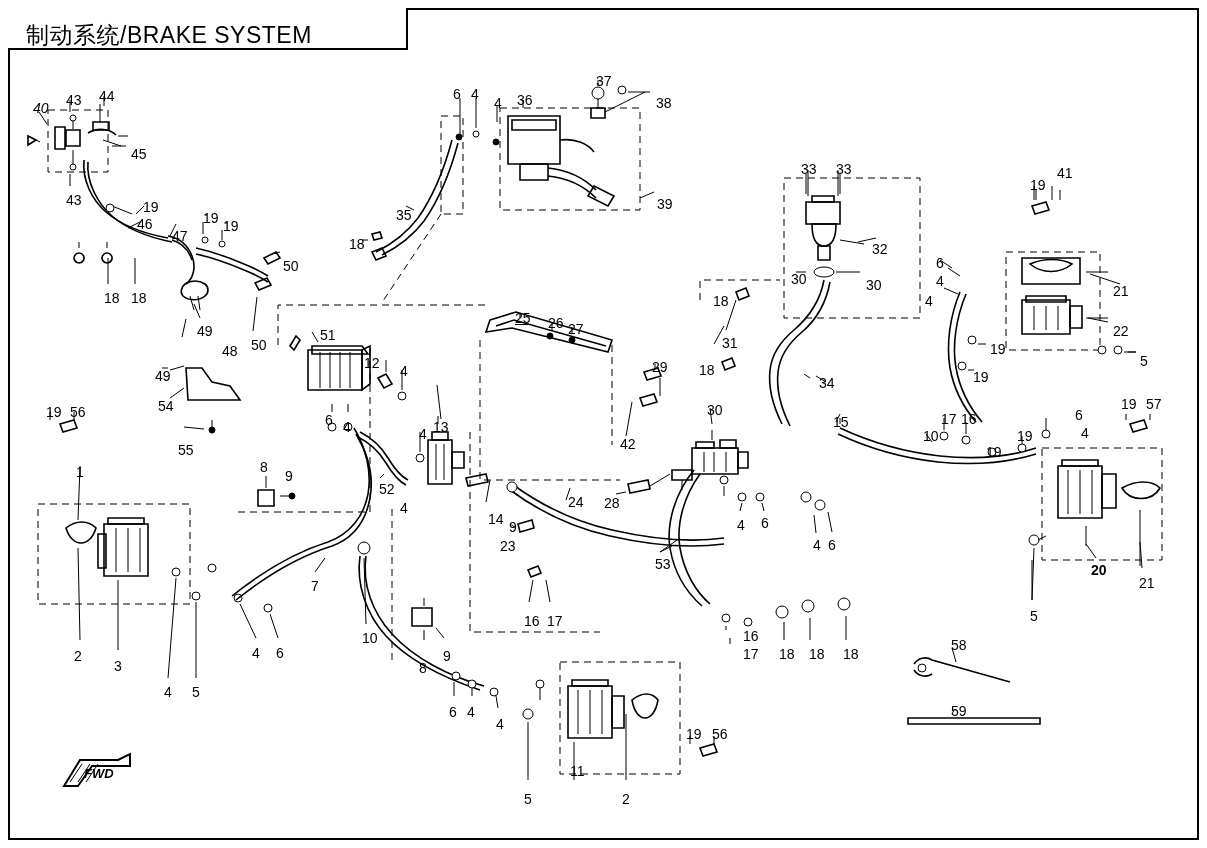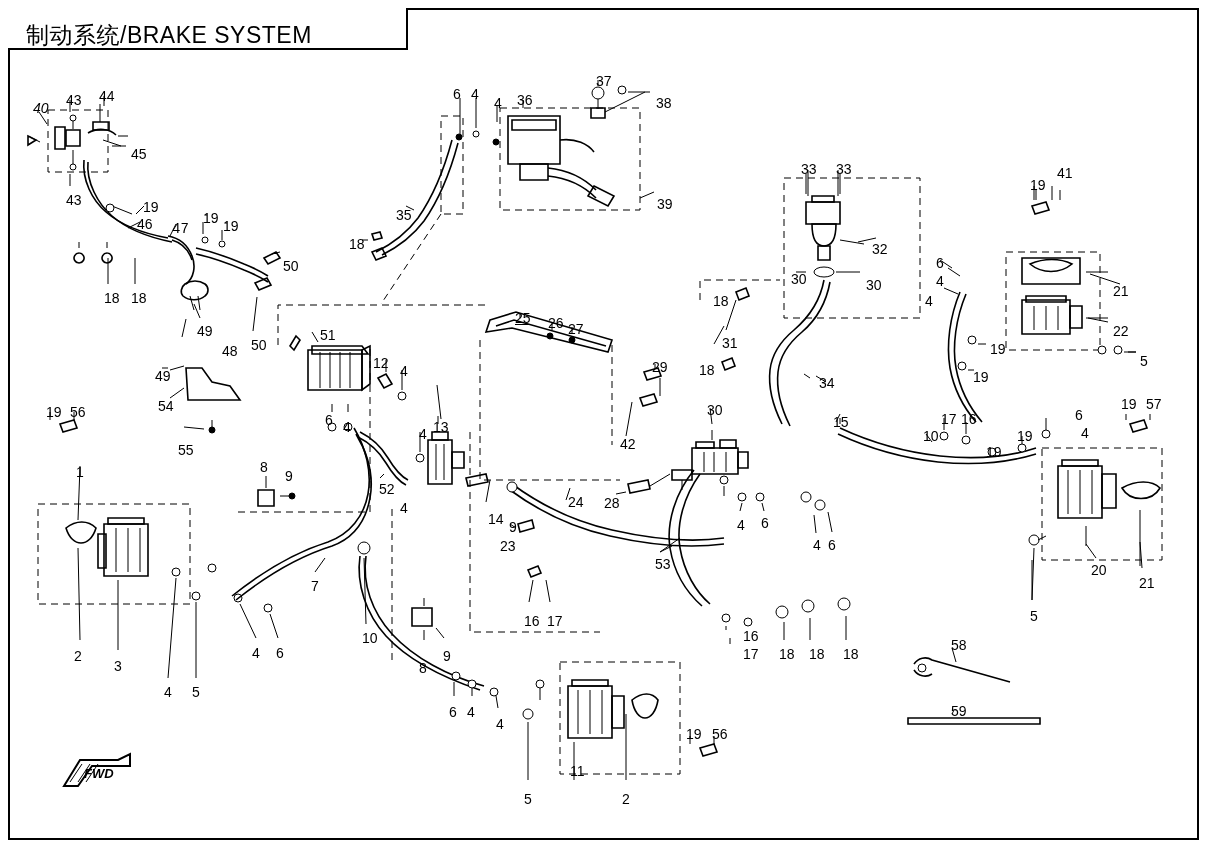--- a/index.html
+++ b/index.html
@@ -410,34 +410,34 @@
   <div id="fwdtext">FWD</div>
 
   <div id="callout-layer">
       <div class="lbl" style="left: 33px; top: 100px; font-style: italic;">40</div>
       <div class="lbl" style="left: 66px; top: 92px;">43</div>
       <div class="lbl" style="left: 99px; top: 88px;">44</div>
       <div class="lbl" style="left: 131px; top: 146px;">45</div>
       <div class="lbl" style="left: 66px; top: 192px;">43</div>
       <div class="lbl" style="left: 143px; top: 199px;">19</div>
       <div class="lbl" style="left: 137px; top: 216px;">46</div>
-      <div class="lbl" style="left: 172px; top: 221px; font-family: Liberation Mono, monospace;">47</div>
+      <div class="lbl" style="left: 172px; top: 228px;">47</div>
       <div class="lbl" style="left: 203px; top: 210px;">19</div>
       <div class="lbl" style="left: 223px; top: 218px;">19</div>
       <div class="lbl" style="left: 283px; top: 258px;">50</div>
       <div class="lbl" style="left: 104px; top: 290px;">18</div>
       <div class="lbl" style="left: 131px; top: 290px;">18</div>
       <div class="lbl" style="left: 197px; top: 323px;">49</div>
       <div class="lbl" style="left: 178px; top: 343px; margin-left: 44px;">48</div>
       <div class="lbl" style="left: 251px; top: 337px;">50</div>
       <div class="lbl" style="left: 155px; top: 368px;">49</div>
       <div class="lbl" style="left: 158px; top: 398px;">54</div>
       <div class="lbl" style="left: 178px; top: 430px; margin-top: 12px;">55</div>
       <div class="lbl" style="left: 320px; top: 327px;">51</div>
-      <div class="lbl" style="left: 373px; top: 355px;">12</div>
+      <div class="lbl" style="left: 364px; top: 355px;">12</div>
       <div class="lbl" style="left: 400px; top: 363px;">4</div>
       <div class="lbl" style="left: 433px; top: 419px;">13</div>
       <div class="lbl" style="left: 325px; top: 412px;">6</div>
       <div class="lbl" style="left: 343px; top: 419px;">4</div>
       <div class="lbl" style="left: 379px; top: 481px;">52</div>
       <div class="lbl" style="left: 419px; top: 426px;">4</div>
       <div class="lbl" style="left: 400px; top: 500px;">4</div>
       <div class="lbl" style="left: 488px; top: 511px;">14</div>
       <div class="lbl" style="left: 509px; top: 519px;">9</div>
       <div class="lbl" style="left: 500px; top: 538px;">23</div>
@@ -492,21 +492,21 @@
       <div class="lbl" style="left: 1057px; top: 165px;">41</div>
       <div class="lbl" style="left: 941px; top: 411px;">17</div>
       <div class="lbl" style="left: 961px; top: 411px;">16</div>
       <div class="lbl" style="left: 923px; top: 428px;">10</div>
       <div class="lbl" style="left: 986px; top: 444px;">19</div>
       <div class="lbl" style="left: 1017px; top: 428px;">19</div>
       <div class="lbl" style="left: 1075px; top: 407px;">6</div>
       <div class="lbl" style="left: 1081px; top: 425px;">4</div>
       <div class="lbl" style="left: 1121px; top: 396px;">19</div>
       <div class="lbl" style="left: 1146px; top: 396px;">57</div>
-      <div class="lbl" style="left: 1091px; top: 562px;">20</div>
+      <div class="lbl" style="left: 1091px; top: 562px; font-weight: bold;">20</div>
       <div class="lbl" style="left: 1139px; top: 575px;">21</div>
       <div class="lbl" style="left: 1030px; top: 608px;">5</div>
       <div class="lbl" style="left: 46px; top: 404px;">19</div>
       <div class="lbl" style="left: 70px; top: 404px;">56</div>
       <div class="lbl" style="left: 76px; top: 464px;">1</div>
       <div class="lbl" style="left: 260px; top: 459px;">8</div>
       <div class="lbl" style="left: 285px; top: 468px;">9</div>
       <div class="lbl" style="left: 74px; top: 648px;">2</div>
       <div class="lbl" style="left: 114px; top: 658px;">3</div>
       <div class="lbl" style="left: 252px; top: 645px;">4</div>

